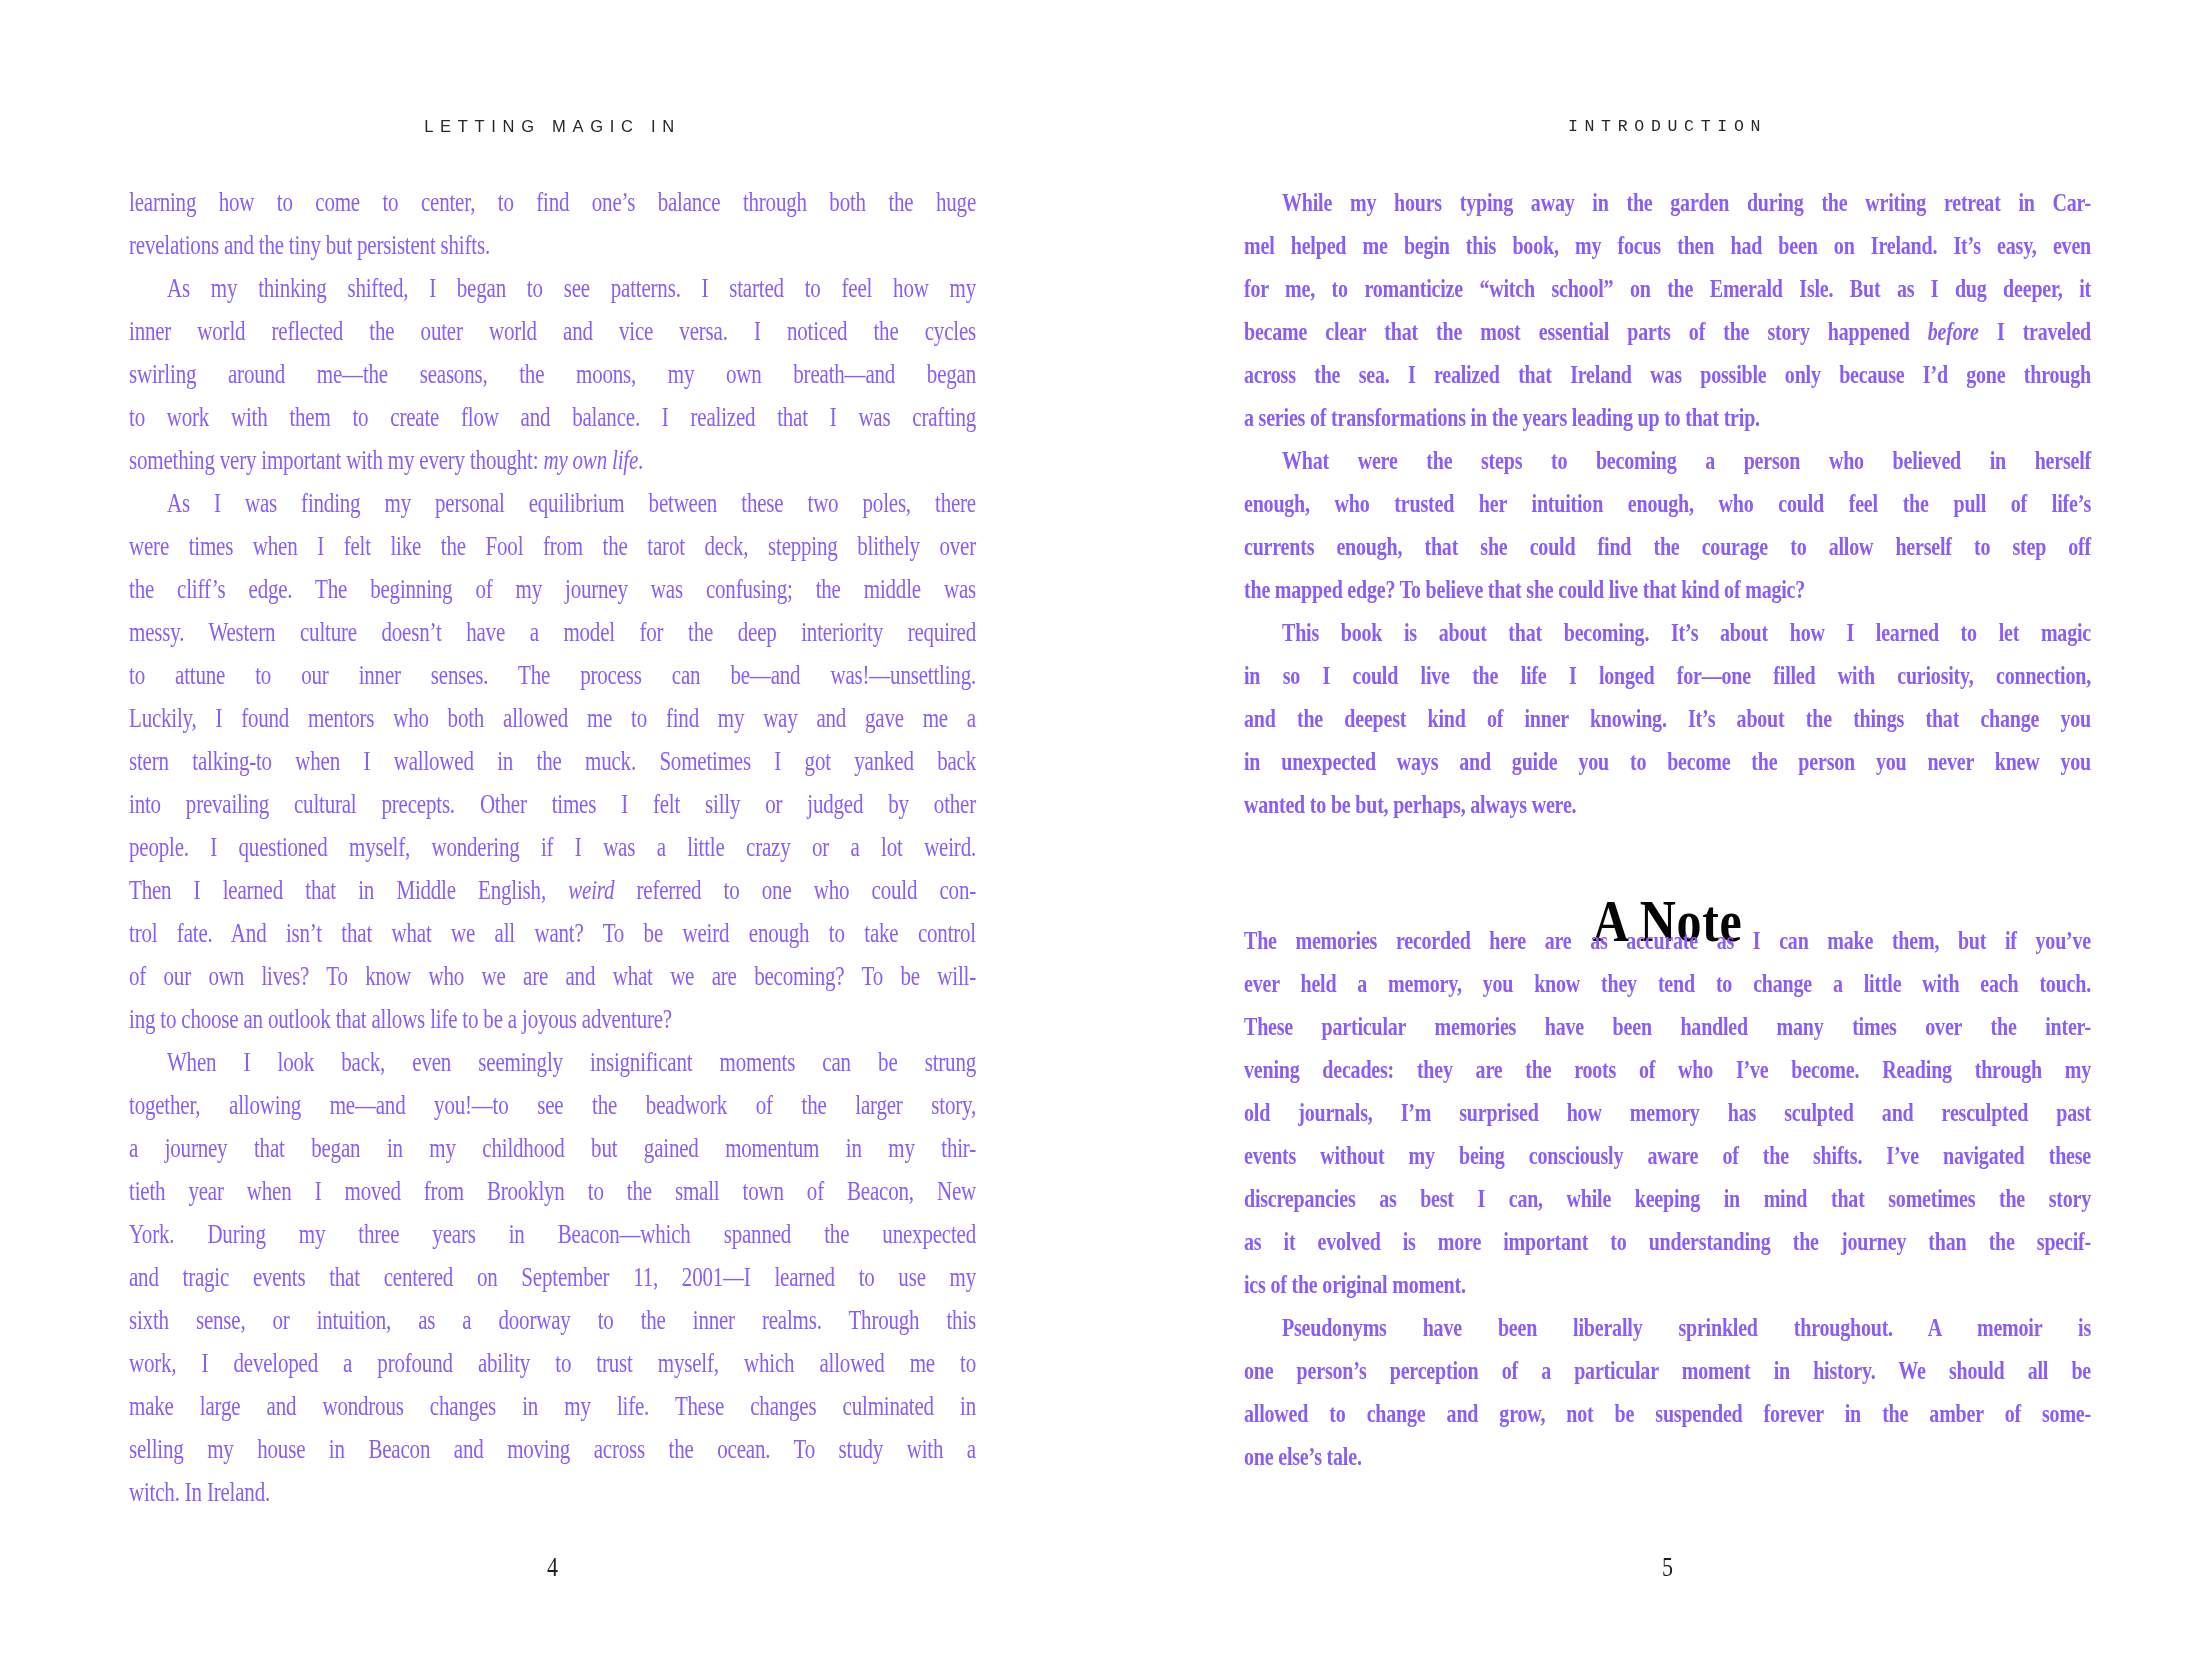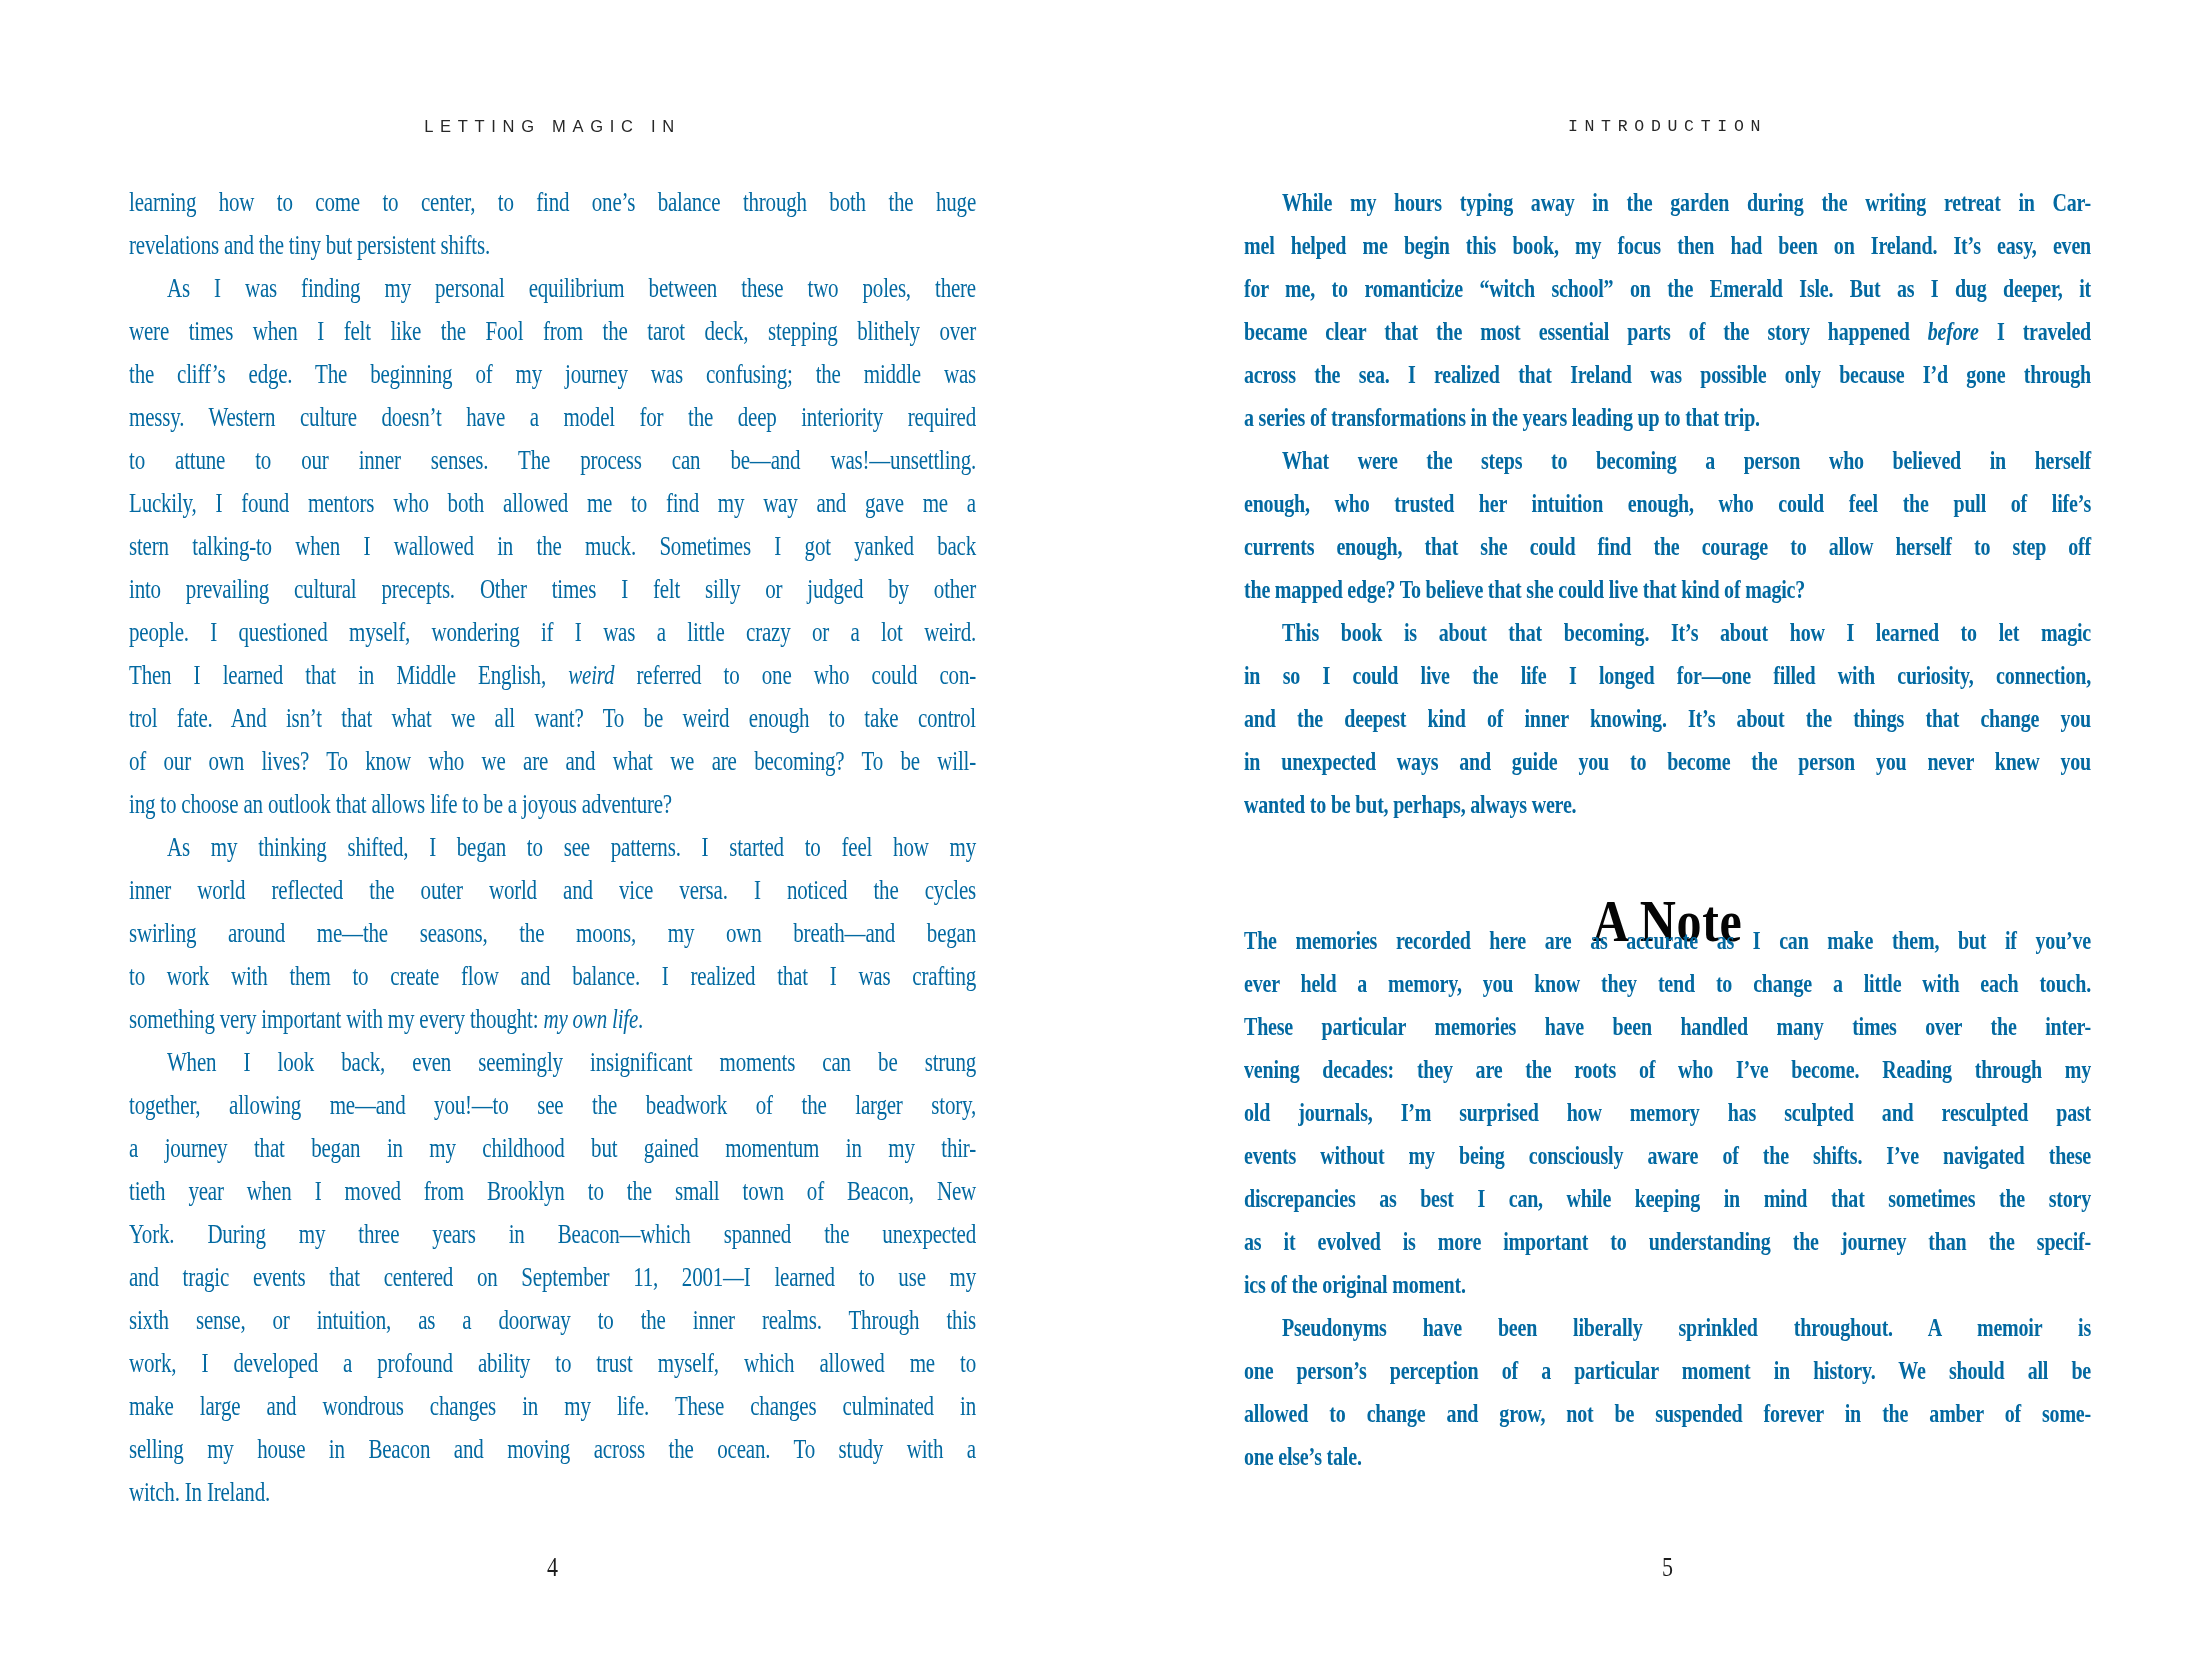--- a/index.html
+++ b/index.html
@@ -15,21 +15,21 @@
 
   .running-head {
     position: absolute; top: 89px; text-align: center;
     font-family: "Liberation Sans", sans-serif;
     font-size: 16.5px; letter-spacing: 6.7px; font-weight: 400;
     color: #272727;
   }
   .page.left  .running-head { left: 129px; width: 847px; }
   .page.right .running-head { left: 141px; width: 847px; font-family: Liberation Mono, monospace; }
 
-  .column { position: absolute; font-family: "Liberation Serif", serif; color: #0369a1; }
+  .column { position: absolute; font-family: "Liberation Serif", serif; color: #8b5cf6; }
   .page.left  .column { left: 129px; width: 847px; font-size: 21px; letter-spacing: -0.2px; }
   .page.right .column { left: 141px; width: 847px; font-size: 20px; letter-spacing: -0.2px; font-weight: bold; }
   #left-column       { top: 154px; }
   #right-column-top  { top: 154px; }
   #right-column-bottom { top: 892px; }
 
   .line {
     height: 43px; line-height: 43px;
     text-align: justify; text-align-last: justify;
     transform: scaleY(1.25); transform-origin: 50% 55%;
@@ -60,40 +60,40 @@
 <div class="spread">
 
   <section class="page left">
     <header class="running-head">LETTING MAGIC IN</header>
     <div class="column" id="left-column">
         <div class="para">
           <div class="line">learning how to come to center, to find one’s balance through both the huge</div>
           <div class="line last">revelations and the tiny but persistent shifts.</div>
         </div>
         <div class="para indent">
+          <div class="line">As my thinking shifted, I began to see patterns. I started to feel how my</div>
+          <div class="line">inner world reflected the outer world and vice versa. I noticed the cycles</div>
+          <div class="line">swirling around me—the seasons, the moons, my own breath—and began</div>
+          <div class="line">to work with them to create flow and balance. I realized that I was crafting</div>
+          <div class="line last">something very important with my every thought: <em>my own life</em>.</div>
+        </div>
+        <div class="para indent">
           <div class="line">As I was finding my personal equilibrium between these two poles, there</div>
           <div class="line">were times when I felt like the Fool from the tarot deck, stepping blithely over</div>
           <div class="line">the cliff’s edge. The beginning of my journey was confusing; the middle was</div>
           <div class="line">messy. Western culture doesn’t have a model for the deep interiority required</div>
           <div class="line">to attune to our inner senses. The process can be—and was!—unsettling.</div>
           <div class="line">Luckily, I found mentors who both allowed me to find my way and gave me a</div>
           <div class="line">stern talking-to when I wallowed in the muck. Sometimes I got yanked back</div>
           <div class="line">into prevailing cultural precepts. Other times I felt silly or judged by other</div>
           <div class="line">people. I questioned myself, wondering if I was a little crazy or a lot weird.</div>
           <div class="line">Then I learned that in Middle English, <em>weird</em> referred to one who could con-</div>
           <div class="line">trol fate. And isn’t that what we all want? To be weird enough to take control</div>
           <div class="line">of our own lives? To know who we are and what we are becoming? To be will-</div>
           <div class="line last">ing to choose an outlook that allows life to be a joyous adventure?</div>
-        </div>
-        <div class="para indent">
-          <div class="line">As my thinking shifted, I began to see patterns. I started to feel how my</div>
-          <div class="line">inner world reflected the outer world and vice versa. I noticed the cycles</div>
-          <div class="line">swirling around me—the seasons, the moons, my own breath—and began</div>
-          <div class="line">to work with them to create flow and balance. I realized that I was crafting</div>
-          <div class="line last">something very important with my every thought: <em>my own life</em>.</div>
         </div>
         <div class="para indent">
           <div class="line">When I look back, even seemingly insignificant moments can be strung</div>
           <div class="line">together, allowing me—and you!—to see the beadwork of the larger story,</div>
           <div class="line">a journey that began in my childhood but gained momentum in my thir-</div>
           <div class="line">tieth year when I moved from Brooklyn to the small town of Beacon, New</div>
           <div class="line">York. During my three years in Beacon—which spanned the unexpected</div>
           <div class="line">and tragic events that centered on September 11, 2001—I learned to use my</div>
           <div class="line">sixth sense, or intuition, as a doorway to the inner realms. Through this</div>
           <div class="line">work, I developed a profound ability to trust myself, which allowed me to</div>

